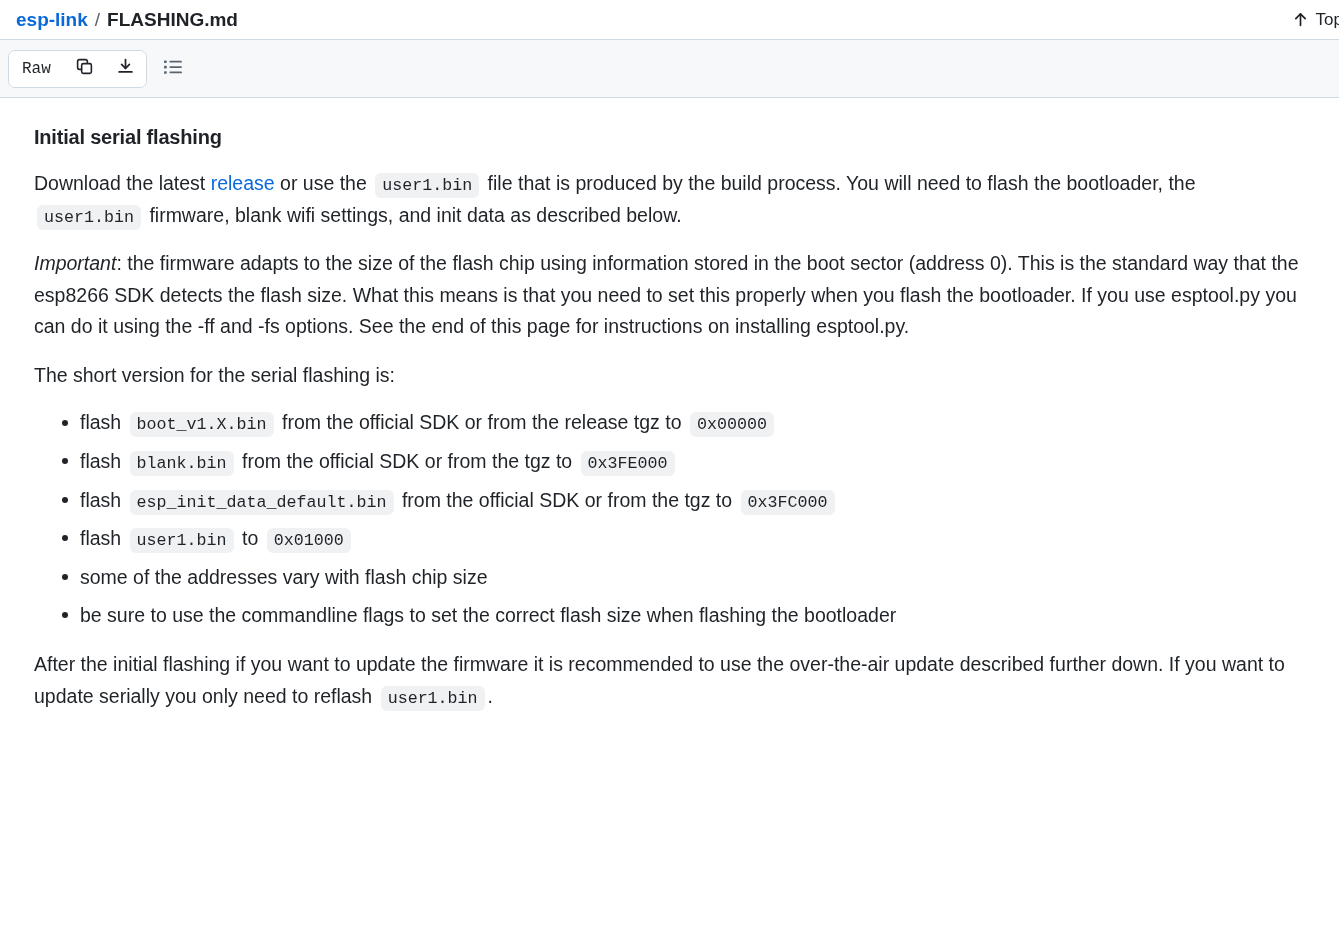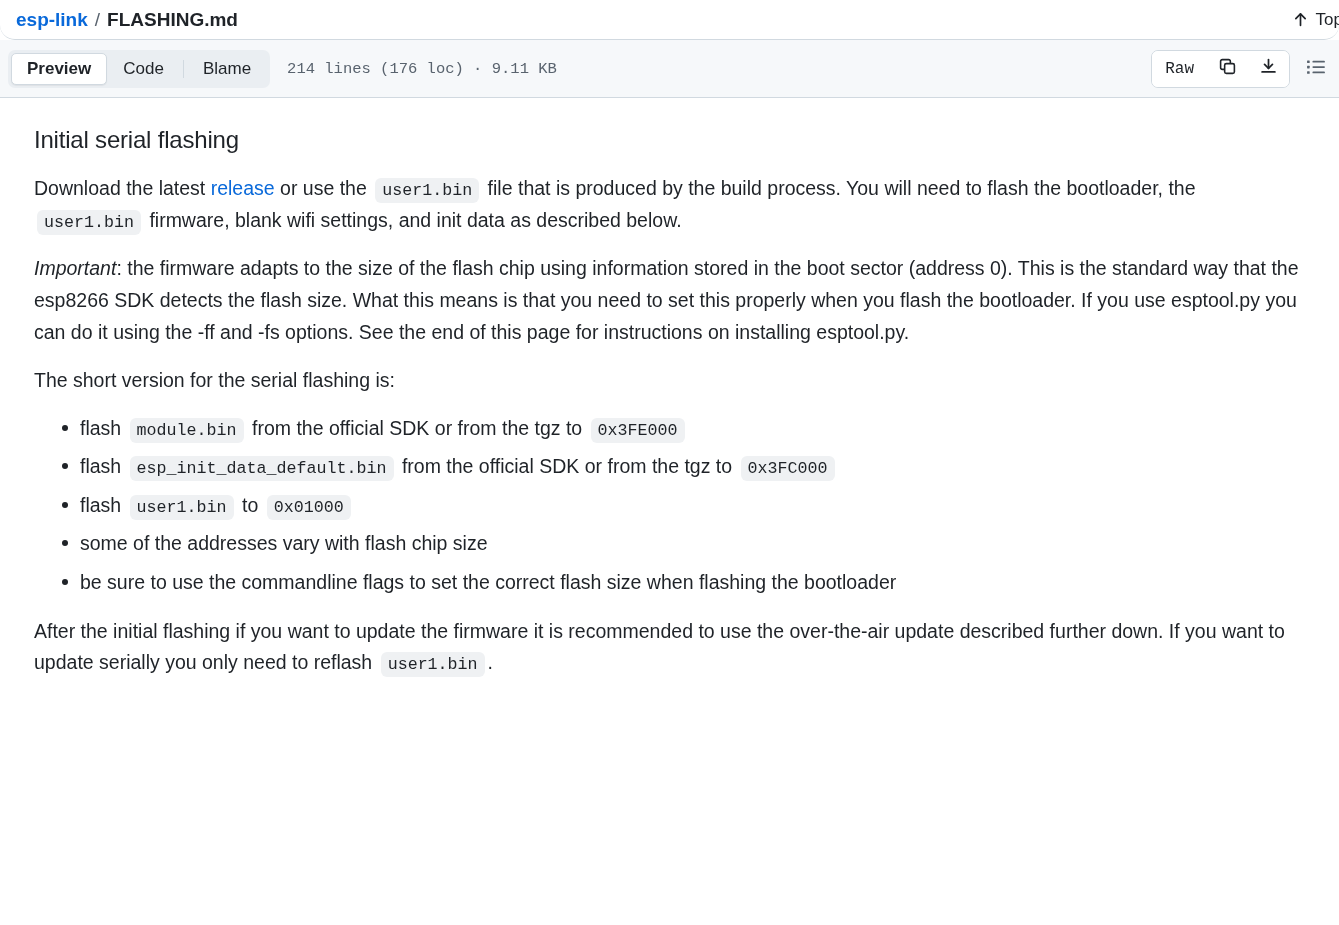--- a/index.html
+++ b/index.html
@@ -14,21 +14,20 @@
 
   
   .breadcrumb-bar {
     height: 40px;
     display: flex;
     align-items: center;
     justify-content: space-between;
     padding: 0 14px 0 16px;
     background: #ffffff;
     border-bottom: 1px solid #d1d9e0;
-    border-radius: 15px;
   }
   .crumbs { display: flex; align-items: baseline; font-size: 19px; }
   .crumb-repo {
     color: #0969da;
     font-weight: 600;
     text-decoration: none;
     cursor: pointer;
   }
   .crumb-sep { color: #59636e; margin: 0 7px; font-weight: 400; }
   .crumb-file { color: #1f2328; font-weight: 600; }
@@ -123,22 +122,22 @@
   }
 
   
   .md-body {
     padding: 26px 34px 0 34px;
     font-size: 19.5px;
     line-height: 1.62;
     color: #1f2328;
   }
   .md-body h1 {
-    font-size: 24px;
-    font-weight: 400;
+    font-size: 20px;
+    font-weight: 700;
     margin: 0 0 18px 0;
     line-height: 1.3;
     letter-spacing: -0.2px;
   }
   .md-body h2 {
     font-size: 25px;
     font-weight: 600;
     margin: 20px 0 0 0;
     line-height: 1.3;
     letter-spacing: -0.2px;
@@ -197,29 +196,20 @@
       <svg width="17" height="17" viewBox="0 0 16 16" fill="none" stroke="#1f2328" stroke-width="1.6" stroke-linecap="round" stroke-linejoin="round">
         <path d="M8 13.5V2.8"></path>
           <path d="M3.6 7.2 8 2.8l4.4 4.4"></path>
       </svg>
     </span>
     <span>Top</span>
   </div>
 </div>
 
 <div class="toolbar">
-  <div class="toolbar-left">
-    <div class="segmented">
-      <button class="seg-btn active">Preview</button>
-      <button class="seg-btn">Code</button>
-      <span class="seg-divider"></span>
-      <button class="seg-btn">Blame</button>
-    </div>
-    <span class="file-meta">214 lines (176 loc) · 9.11 KB</span>
-  </div>
 
   <div class="toolbar-right">
     <div class="btn-group">
       <button class="gbtn">Raw</button>
       <button class="gbtn icon-only">
         <span>
           <svg width="19" height="19" viewBox="0 0 16 16" fill="none" stroke="#1f2328" stroke-width="1.35">
             <rect x="5.6" y="5.6" width="8.2" height="8.2" rx="1.4"></rect>
             <path d="M10.4 5.6V3.6a1.4 1.4 0 0 0-1.4-1.4H3.6A1.4 1.4 0 0 0 2.2 3.6v5.4a1.4 1.4 0 0 0 1.4 1.4h2"></path>
           </svg>
@@ -259,21 +249,24 @@
   </p>
 
   <p>
     <em>Important</em><span>: the firmware adapts to the size of the flash chip using information stored in the boot sector (address 0). This is the standard way that the esp8266 SDK detects the flash size. What this means is that you need to set this properly when you flash the bootloader. If you use esptool.py you can do it using the -ff and -fs options. See the end of this page for instructions on installing esptool.py.</span>
   </p>
 
   <p class="tight">The short version for the serial flashing is:</p>
 
   <ul>
     <li>
-      <span>flash </span><code class="inline">module.bin</code><span> from the official SDK or from the tgz to </span><code class="inline">0x3FE000</code>
+      <span>flash </span><code class="inline">boot_v1.X.bin</code><span> from the official SDK or from the release tgz to </span><code class="inline">0x00000</code>
+    </li>
+    <li>
+      <span>flash </span><code class="inline">blank.bin</code><span> from the official SDK or from the tgz to </span><code class="inline">0x3FE000</code>
     </li>
     <li>
       <span>flash </span><code class="inline">esp_init_data_default.bin</code><span> from the official SDK or from the tgz to </span><code class="inline">0x3FC000</code>
     </li>
     <li>
       <span>flash </span><code class="inline">user1.bin</code><span> to </span><code class="inline">0x01000</code>
     </li>
     <li>
       <span>some of the addresses vary with flash chip size</span>
     </li>

